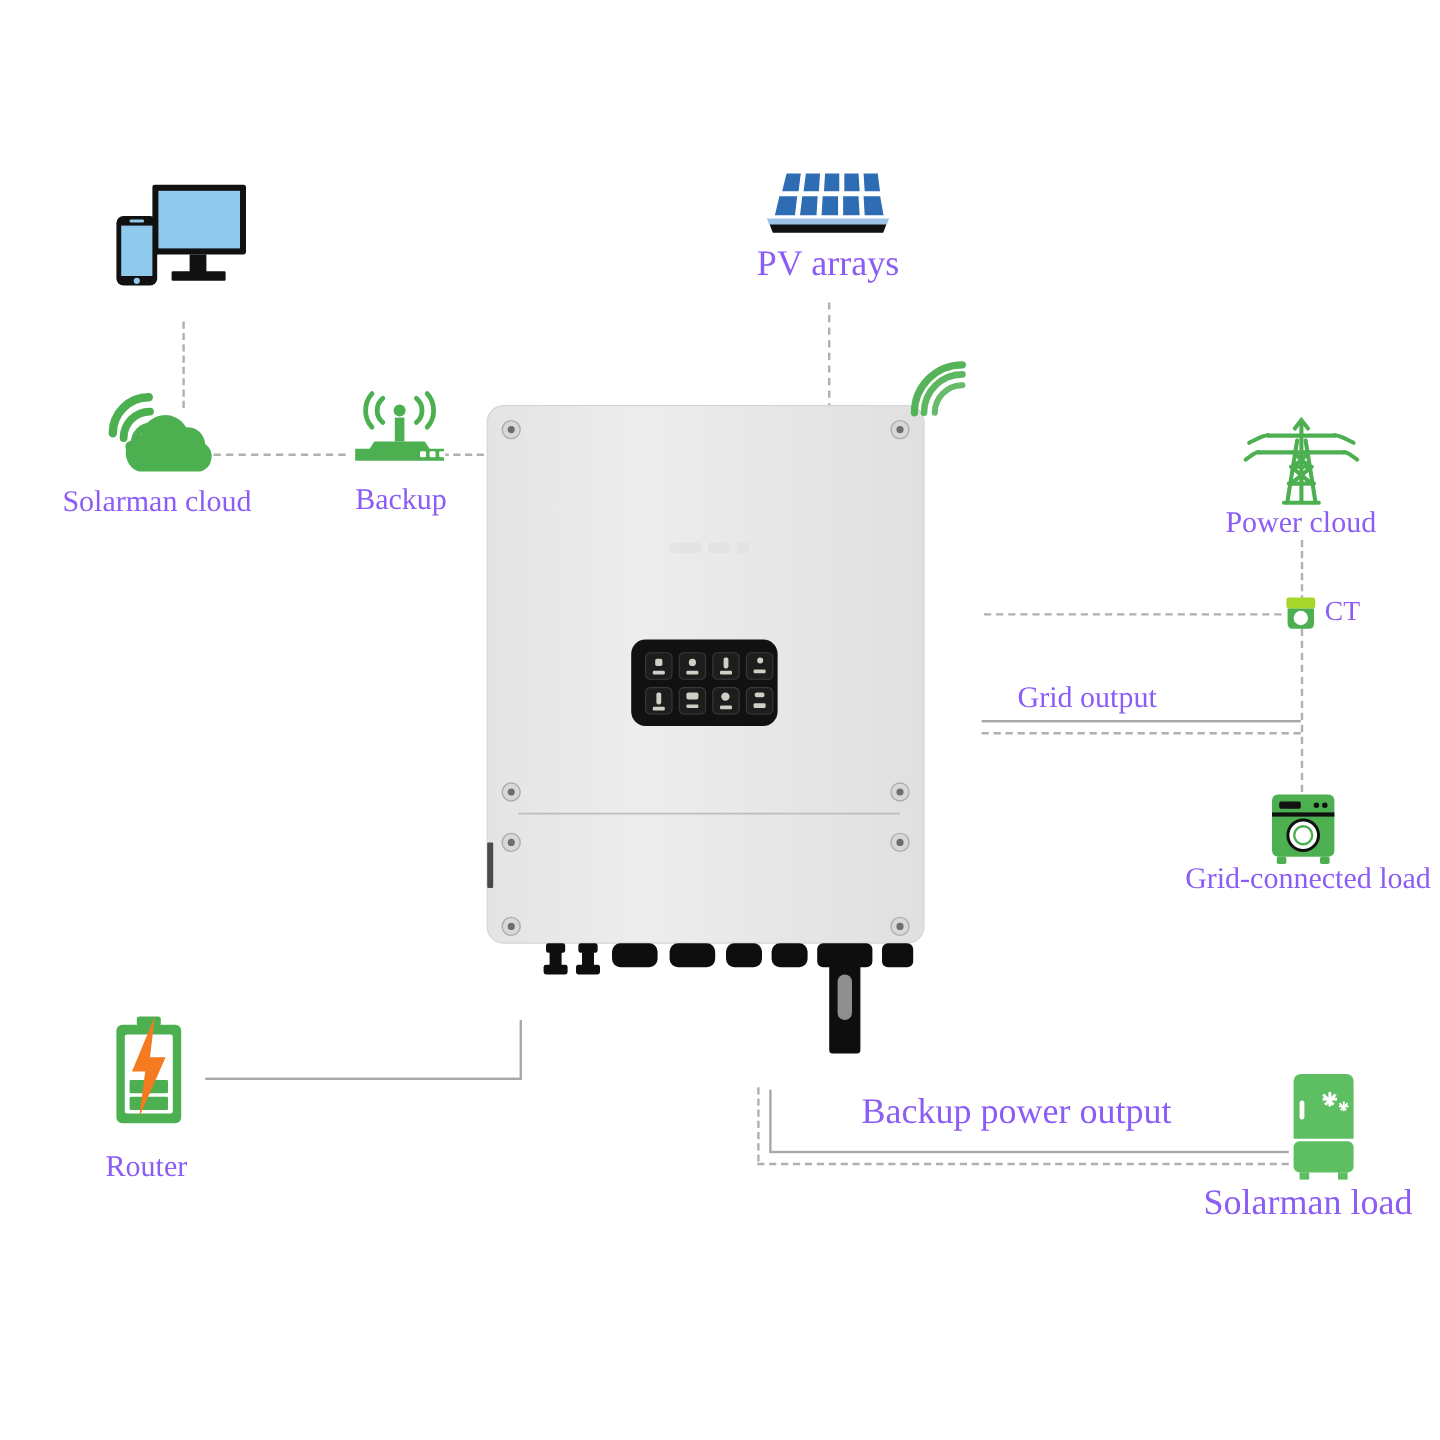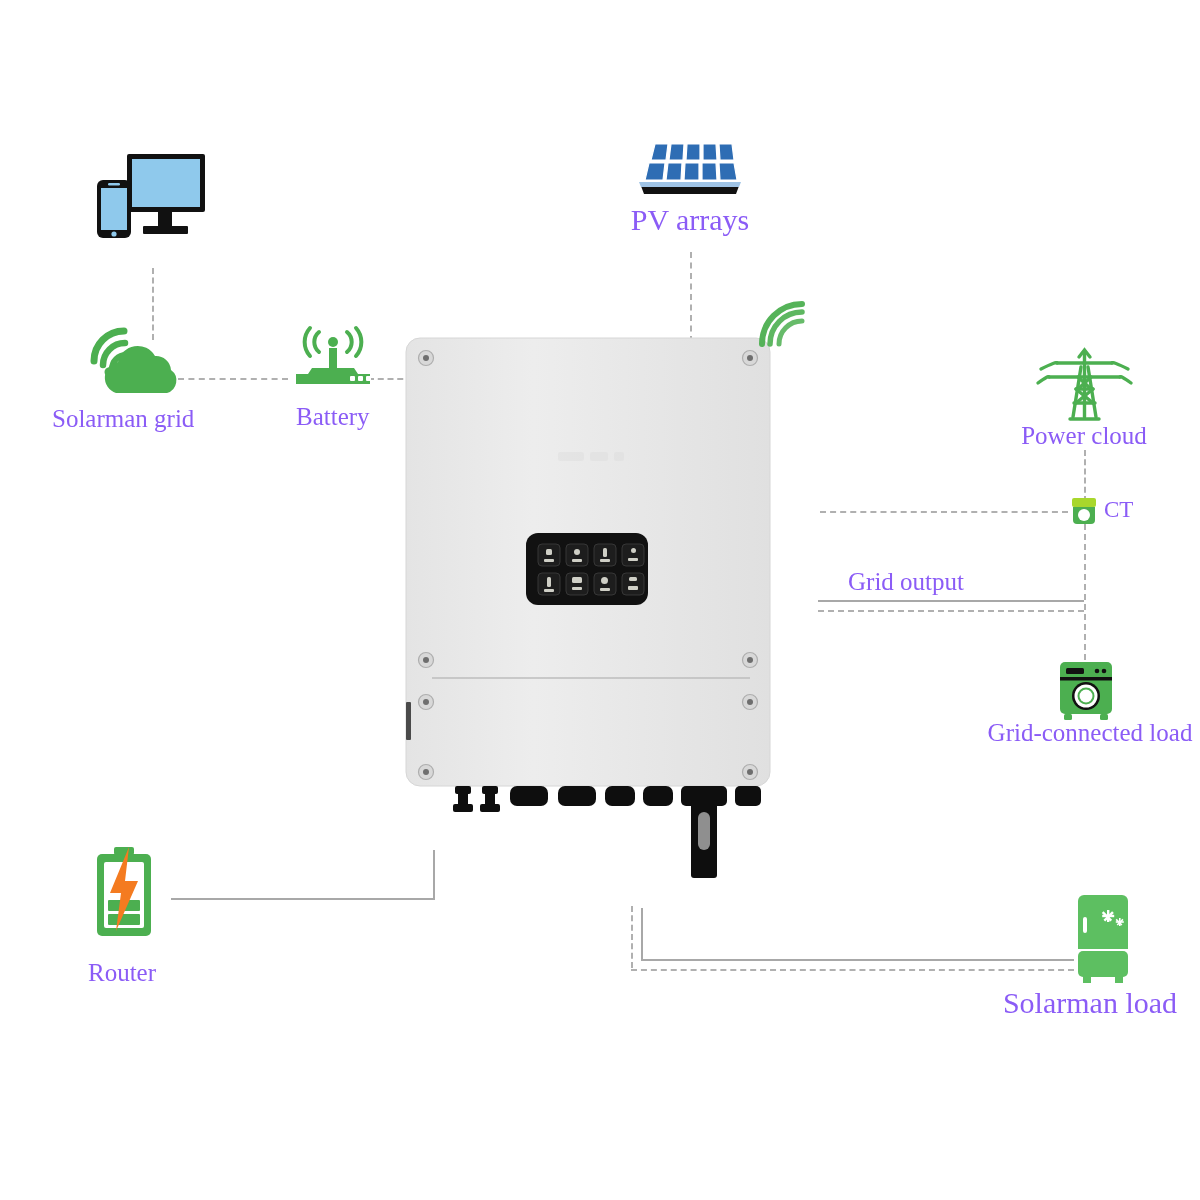--- a/index.html
+++ b/index.html
@@ -103,41 +103,41 @@
     <svg width="112" height="72" viewBox="0 0 112 72">
       <g fill="none" stroke="#4CAF50" stroke-linecap="round">
         <path d="M8 36 A30 30 0 0 1 38 6" stroke-width="7"></path>
         <path d="M17 40 A22 22 0 0 1 39 18" stroke-width="6.5"></path>
         <path d="M26 44 A14 14 0 0 1 40 30" stroke-width="6"></path>
       </g>
       <circle cx="23" cy="47" r="4.5" fill="#4CAF50"></circle>
       <path d="M30 68 a16 16 0 0 1 2 -31 a20 20 0 0 1 37 -6 a15 15 0 0 1 16 14 a13 13 0 0 1 -4 23 z" fill="#4CAF50"></path>
     </svg>
   </div>
-  <div class="label lbl-md" style="left:52px; top:406px;">Solarman grid</div>
+  <div class="label lbl-md" style="left:52px; top:406px;">Solarman cloud</div>
 
   <div class="node" style="left:288px; top:326px;">
     <svg width="90" height="62" viewBox="0 0 90 62">
       <g fill="none" stroke="#4CAF50" stroke-linecap="round" stroke-width="4">
         <path d="M31 26 A13 13 0 0 1 31 6"></path>
         <path d="M22 30 A21 21 0 0 1 22 2"></path>
         <path d="M59 26 A13 13 0 0 0 59 6"></path>
         <path d="M68 30 A21 21 0 0 0 68 2"></path>
       </g>
       <circle cx="45" cy="16" r="5" fill="#4CAF50"></circle>
       <path d="M41 22 h8 v20 h-8 z" fill="#4CAF50"></path>
       <path d="M8 48 h12 l4 -6 h42 l4 6 h12 v10 h-74 z" fill="#4CAF50"></path>
       <g fill="#ffffff">
         <rect x="62" y="50" width="5" height="5" rx="1"></rect>
         <rect x="70" y="50" width="5" height="5" rx="1"></rect>
         <rect x="78" y="50" width="5" height="5" rx="1"></rect>
       </g>
     </svg>
   </div>
-  <div class="label lbl-md" style="left:296px; top:404px;">Battery</div>
+  <div class="label lbl-md" style="left:296px; top:404px;">Backup</div>
 
   <div class="node" style="left:635px; top:140px;">
     <svg width="110" height="60" viewBox="0 0 110 60">
 
       <path d="M6 46 L104 46 L101 54 L9 54 Z" fill="#111111"></path>
       <path d="M4 42 L106 42 L104 47 L6 47 Z" fill="#9FC3E5"></path>
 
       <g fill="#2E6DB4" stroke="#ffffff" stroke-width="1.2">
         <path d="M20 4 L33 4 L31 20 L16 20 Z"></path>
         <path d="M36 4 L49 4 L48 20 L34 20 Z"></path>
@@ -338,20 +338,21 @@
       <rect x="21" y="2" width="20" height="8" rx="2" fill="#4CAF50"></rect>
       <rect x="4" y="9" width="54" height="82" rx="5" fill="#4CAF50"></rect>
       <rect x="11" y="17" width="40" height="66" rx="2" fill="#ffffff"></rect>
       <rect x="15" y="55" width="32" height="11" rx="1" fill="#4CAF50"></rect>
       <rect x="15" y="69" width="32" height="11" rx="1" fill="#4CAF50"></rect>
       <path d="M36 2 L17 48 L28 48 L23 86 L45 36 L32 36 Z" fill="#F47B20"></path>
     </svg>
   </div>
   <div class="label lbl-md center-lbl" style="left:122px; top:960px;">Router</div>
 
+  <div class="label lbl-lg" style="left:718px; top:912px;">Backup power output</div>
 
   <div class="node" style="left:1074px; top:897px;">
     <svg width="58" height="86" viewBox="0 0 58 86">
       <path d="M4 4 a6 6 0 0 1 6 -6 h38 a6 6 0 0 1 6 6 v48 h-50 z" fill="#5DBF61"></path>
       <rect x="4" y="54" width="50" height="26" rx="5" fill="#5DBF61"></rect>
       <rect x="9" y="80" width="8" height="6" fill="#5DBF61"></rect>
       <rect x="41" y="80" width="8" height="6" fill="#5DBF61"></rect>
       <rect x="9" y="20" width="4" height="16" rx="2" fill="#ffffff"></rect>
       <g fill="#ffffff">
         <path d="M33 13 l2.4 0 l0 12 l-2.4 0 z"></path>

